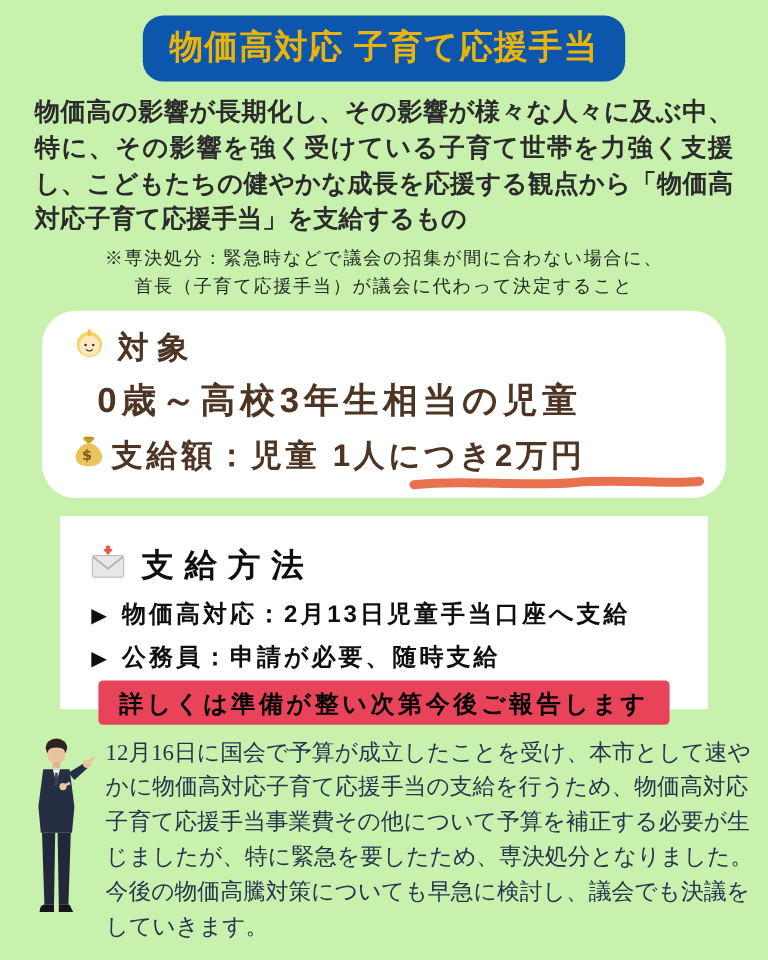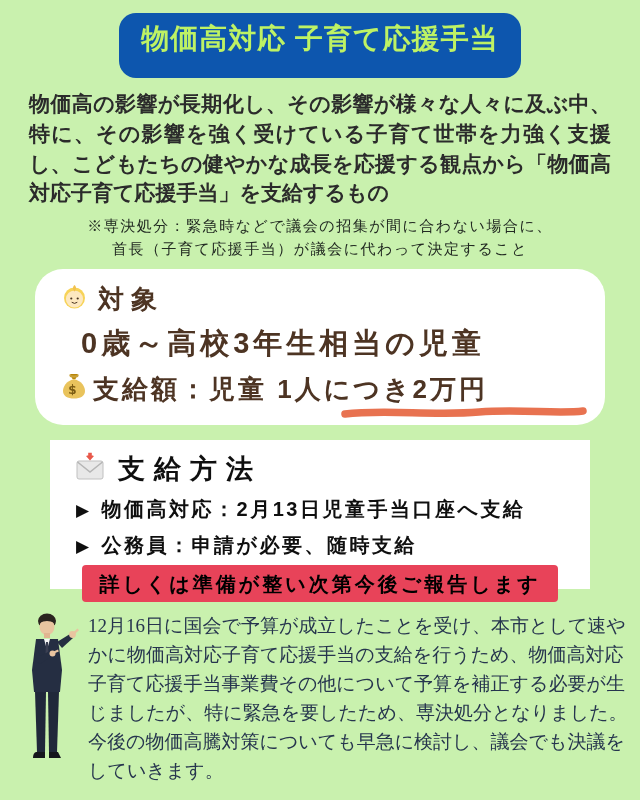--- a/index.html
+++ b/index.html
@@ -7,25 +7,25 @@
     width:640px;height:800px;
     background:#c9f1ae;
     font-family:"Liberation Sans","DejaVu Sans",sans-serif;
     overflow:hidden;
     position:relative;
   }
   .title-pill{
     margin:13px auto 0;
     width:fit-content;
     background:#0d56ae;
-    color:#bef264;
+    color:#eab308;
     font-size:28px;
     font-weight:bold;
     letter-spacing:1px;
-    padding:7px 22px 20px;
+    padding:7px 22px 10px;
     border-radius:17px;
   }
   .intro{
     margin:11px auto 0;
     width:582px;
     font-size:21px;
     line-height:1.42;
     color:#2b2b2b;
     font-weight:700;
     text-align:justify;
@@ -45,21 +45,21 @@
     width:570px;
     box-sizing:border-box;
     background:#ffffff;
     border-radius:28px;
     padding:13px 18px 18px 26px;
     color:#4d3423;
     position:relative;
   }
   .card1-heading{
     font-size:26px;font-weight:bold;letter-spacing:7px;
-    display:flex;align-items:flex-end;gap:10px;
+    display:flex;align-items:flex-start;gap:10px;
   }
   .card1-line-big{
     font-size:29px;font-weight:bold;letter-spacing:4px;margin-top:7px;margin-left:20px;
   }
   .card1-line-small{
     font-size:20px;font-weight:bold;letter-spacing:2px;margin-top:4px;padding-left:6px;
   }
   .amount-row{
     font-size:26px;font-weight:bold;letter-spacing:3px;margin-top:8px;
     display:flex;align-items:center;gap:6px;
@@ -68,21 +68,21 @@
   .underline-svg{
     position:absolute;
     right:16px;bottom:4px;
     z-index:0;
   }
   .card2{
     margin:15px auto 0;
     width:540px;
     box-sizing:border-box;
     background:#ffffff;
-    padding:11px 10px 30px 26px;
+    padding:23px 10px 30px 26px;
     color:#0f0f0f;
   }
   .card2-heading{
     font-size:27px;font-weight:bold;letter-spacing:9px;
     display:flex;align-items:center;gap:14px;
   }
   .bullet-row{
     font-size:20px;font-weight:bold;letter-spacing:2.5px;
     margin-top:9px;
     display:flex;align-items:baseline;gap:10px;

